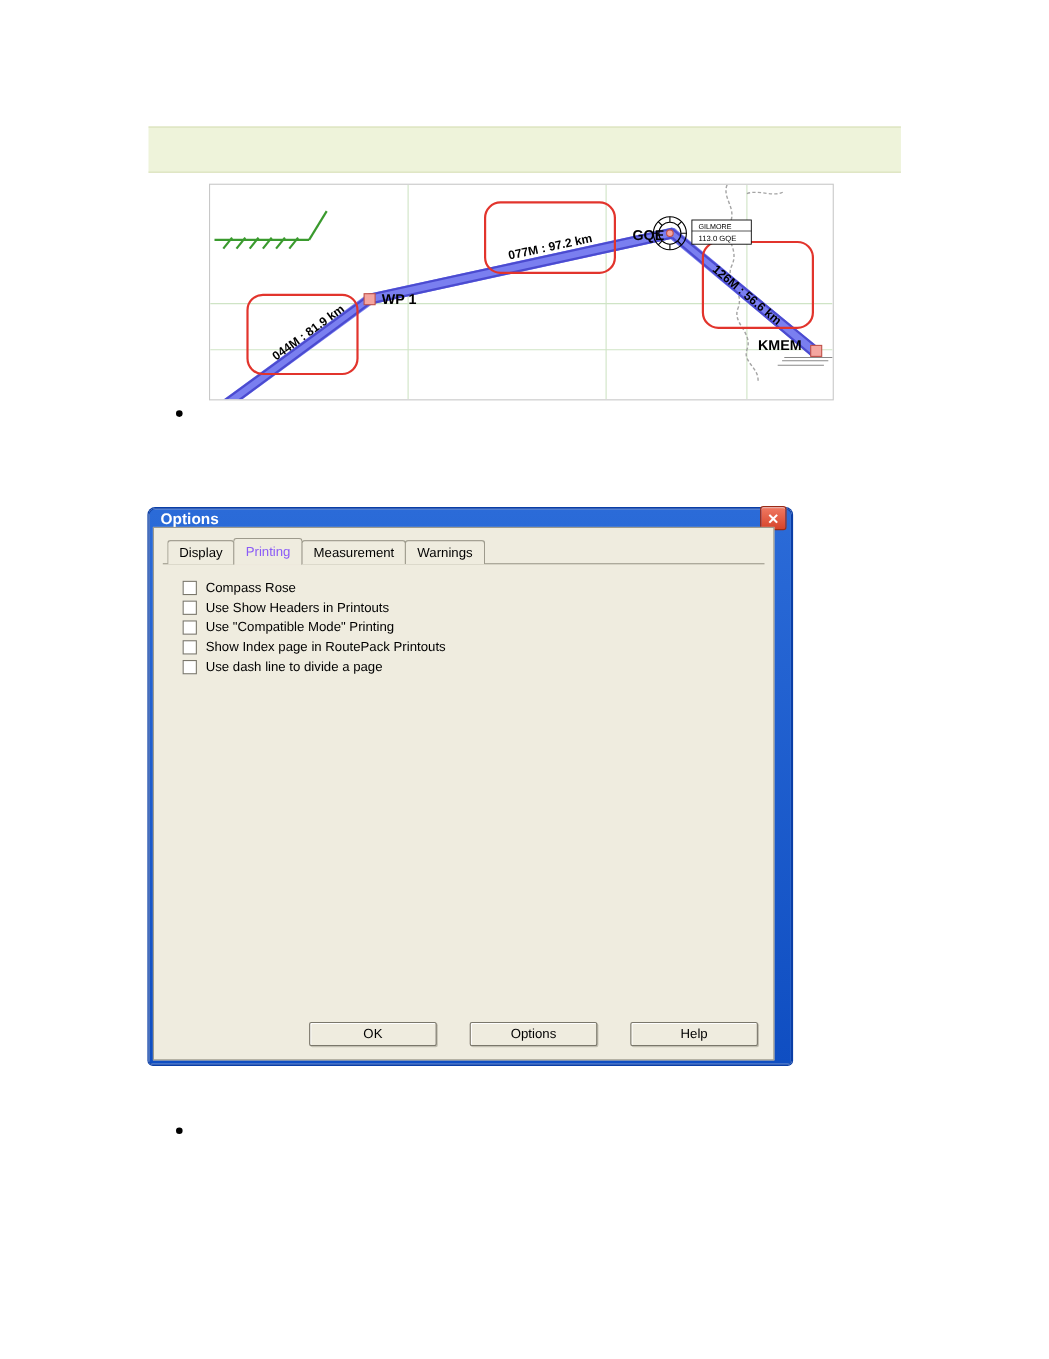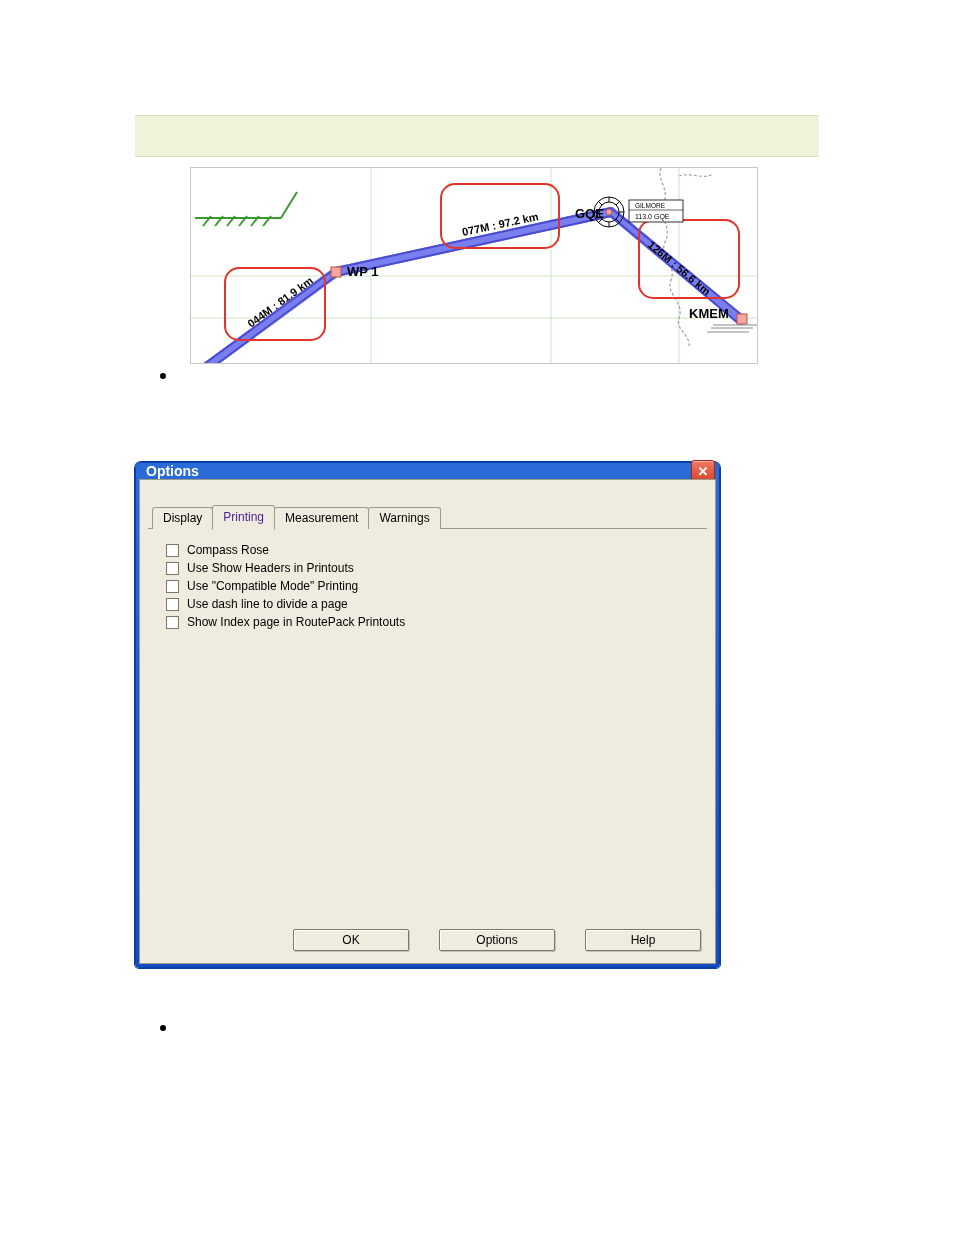--- a/index.html
+++ b/index.html
@@ -61,40 +61,40 @@
   .closebtn {
     width: 22px; height: 20px;
     background: linear-gradient(#f07a63,#d6432a);
     border: 1px solid #9a2b16;
     border-radius: 3px;
     display:flex; align-items:center; justify-content:center;
     color:#fff; font-weight:bold; font-size:13px;
     box-shadow: inset 0 1px 0 rgba(255,255,255,.4);
   }
   .dlg-body {
-    margin: 0 3px 3px 3px;
+    margin: 0 15px 3px 3px;
     background: #efecdf;
     border: 1px solid #9d9a8c;
-    padding: 24px 8px 12px 8px;
+    padding: 8px 8px 12px 8px;
     min-height: 485px;
     box-sizing: border-box;
     position: relative;
   }
   .tabs-row {
     display:flex;
     align-items:flex-end;
     border-bottom: 1px solid #9d9a8c;
     margin-bottom: 10px;
     padding-left: 4px;
     gap: 0;
   }
   .tab {
     padding: 3px 10px 4px 10px;
     font-size: 12px;
-    color:#4c1d95;
+    color:#8b5cf6;
     border: 1px solid #9d9a8c;
     border-bottom: none;
     background: #efecdf;
     margin-right: -1px;
     border-top-left-radius: 3px;
     border-top-right-radius: 3px;
     position: relative;
     top: 1px;
   }
   .tab.inactive { background:#efecdf; color:#000; }
@@ -260,25 +260,25 @@
         <div class="check-row">
           <div class="chk"></div>
           <span>Use Show Headers in Printouts</span>
         </div>
         <div class="check-row">
           <div class="chk"></div>
           <span>Use "Compatible Mode" Printing</span>
         </div>
         <div class="check-row">
           <div class="chk"></div>
+          <span>Show Index page in RoutePack Printouts</span>
+        </div>
+        <div class="check-row">
+          <div class="chk"></div>
           <span>Use dash line to divide a page</span>
-        </div>
-        <div class="check-row">
-          <div class="chk"></div>
-          <span>Show Index page in RoutePack Printouts</span>
         </div>
       </div>
       <div class="btn-row">
         <div class="btn"><span>OK</span></div>
         <div class="btn"><span>Options</span></div>
         <div class="btn"><span>Help</span></div>
       </div>
     </div>
   </div>
 

